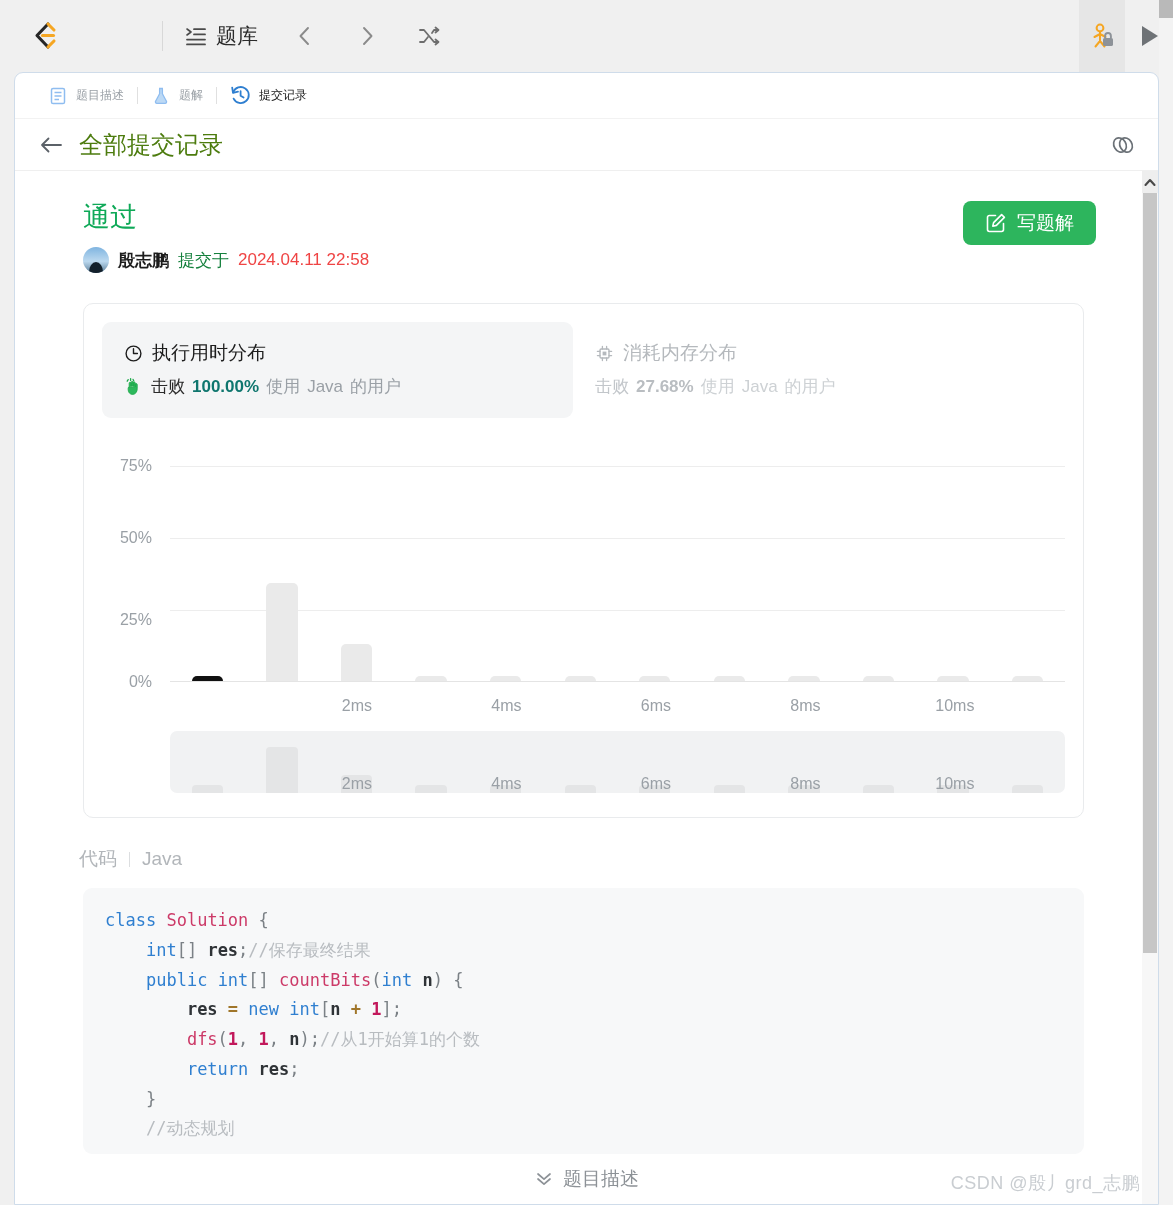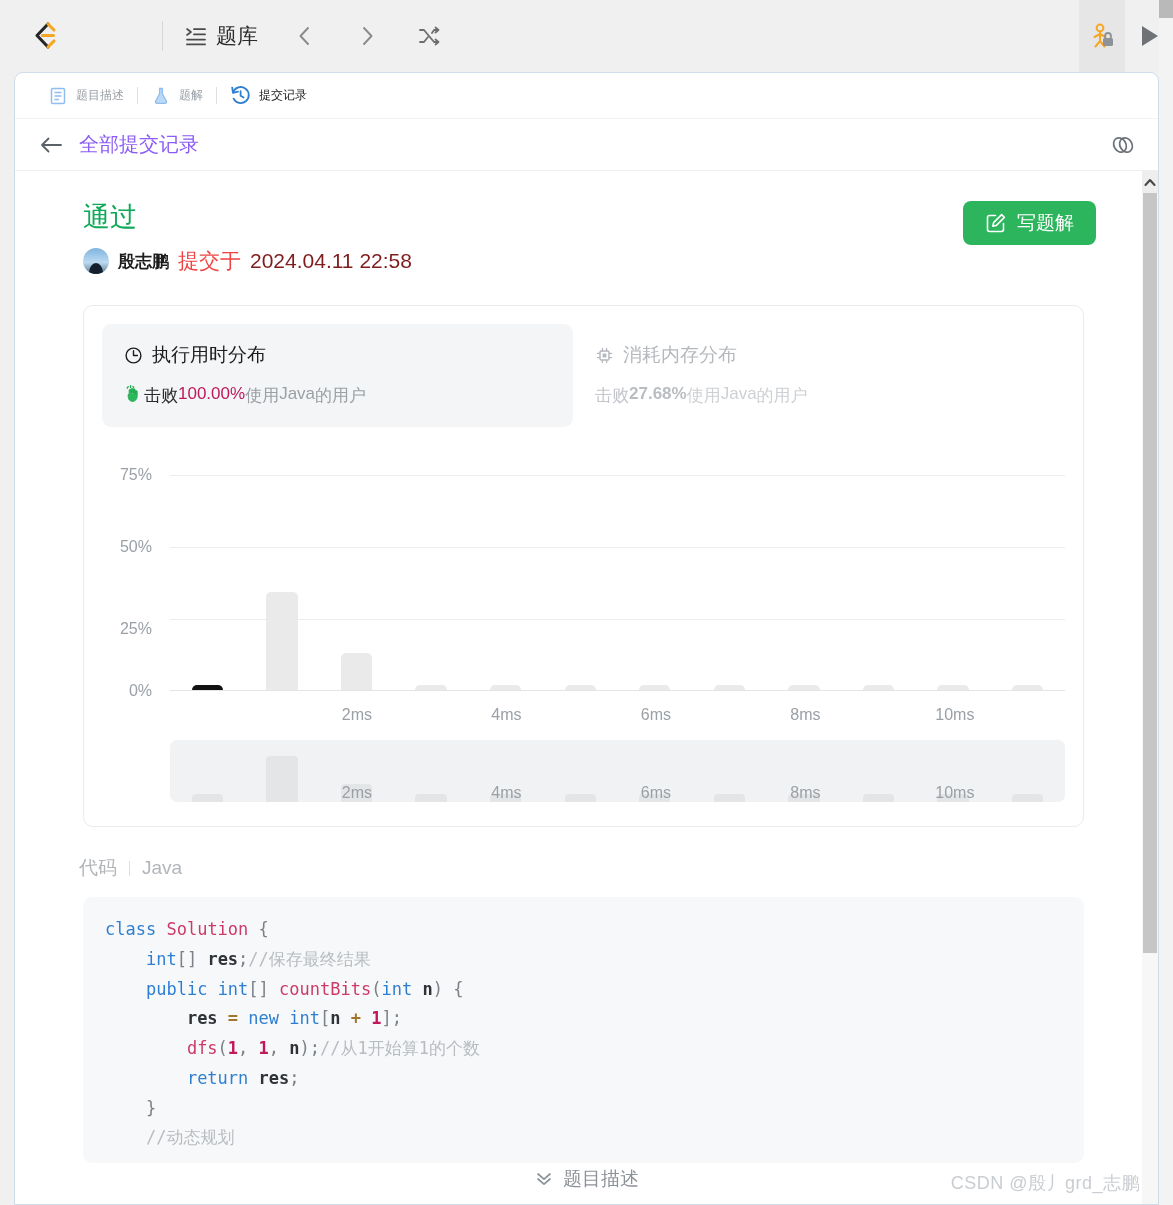--- a/index.html
+++ b/index.html
@@ -61,21 +61,21 @@
   .tabsep { width: 1px; height: 17px; background: #e0e0e0; }
 
   
   .backrow {
     height: 52px; display: flex; align-items: center;
     padding: 0 22px 0 24px;
     border-bottom: 1px solid #efefef;
     background: #fff;
   }
   .back-arrow { font-size: 24px; color: #5b6168; margin-right: 16px; line-height: 1; }
-  .back-title { font-size: 20px; color: #8b5cf6; }
+  .back-title { font-size: 24px; color: #4d7c0f; }
   .link-icon { margin-left: auto; color: #6b7177; }
 
   
   .content {
     position: relative;
     height: 1034px;
     overflow: hidden;
     background: #fff;
   }
   .inner { padding: 22px 60px 0 56px; }
@@ -89,22 +89,22 @@
   .avatar {
     width: 26px; height: 26px; border-radius: 50%;
     background: linear-gradient(180deg,#7fb4e0 0%, #bcd9ef 55%, #5d7f9a 100%);
     position: relative; overflow: hidden; flex: none;
   }
   .avatar:after {
     content:""; position:absolute; left:6px; bottom:0; width:14px; height:11px;
     background:#13202b; border-radius: 50% 50% 0 0 / 90% 90% 0 0;
   }
   .uname { font-size: 17px; color: #1d1d1d; font-weight: 600; }
-  .subtxt { font-size: 21px; color: #ef4444; }
-  .subtime { font-size: 21px; color: #7f1d1d; }
+  .subtxt { font-size: 17px; color: #15803d; }
+  .subtime { font-size: 17px; color: #ef4444; }
 
   .headbtns { position: absolute; right: 62px; top: 30px; display: flex; gap: 14px; }
   .btn {
     display: flex; align-items: center; gap: 10px;
     height: 44px; padding: 0 22px; border-radius: 8px;
     font-size: 19px; border: none; cursor: pointer;
   }
   .btn-ghost { background: #f2f3f5; color: #2d2d2d; }
   .btn-green { background: #2db55d; color: #ffffff; }
 
@@ -121,23 +121,23 @@
   }
   .stat.sel { background: #f4f5f6; }
   .stat-title {
     display: flex; align-items: center; gap: 9px;
     font-size: 19px; color: #1d1d1d;
   }
   .stat.dim .stat-title { color: #b5b9bd; }
   .stat-value { margin-top: 20px; font-size: 27px; font-weight: bold; color: #1a1a1a; }
   .stat.dim .stat-value { color: #bdc1c5; }
   .stat-unit { font-size: 18px; font-weight: normal; color: #9aa0a6; }
-  .stat-beat { margin-top: 16px; font-size: 17px; color: #2b2b2b; display: flex; align-items: flex-start; }
+  .stat-beat { margin-top: 9px; font-size: 17px; color: #2b2b2b; display: flex; align-items: center; gap: 7px; }
   .stat.dim .stat-beat { color: #c2c6ca; }
-  .pct-green { color: #be185d; font-weight: normal; }
+  .pct-green { color: #0f766e; font-weight: bold; }
   .muted { color: #9aa0a6; }
   .stat.dim .muted { color: #cdd1d4; }
   .stat.dim .pct-green { color: #b9bdc1; font-weight: bold; }
 
   
   .chart { position: relative; margin-top: 24px; height: 285px; }
   .ylab {
     position: absolute; left: 0; width: 50px; text-align: right;
     font-size: 16px; color: #9aa0a6; transform: translateY(-50%);
   }

